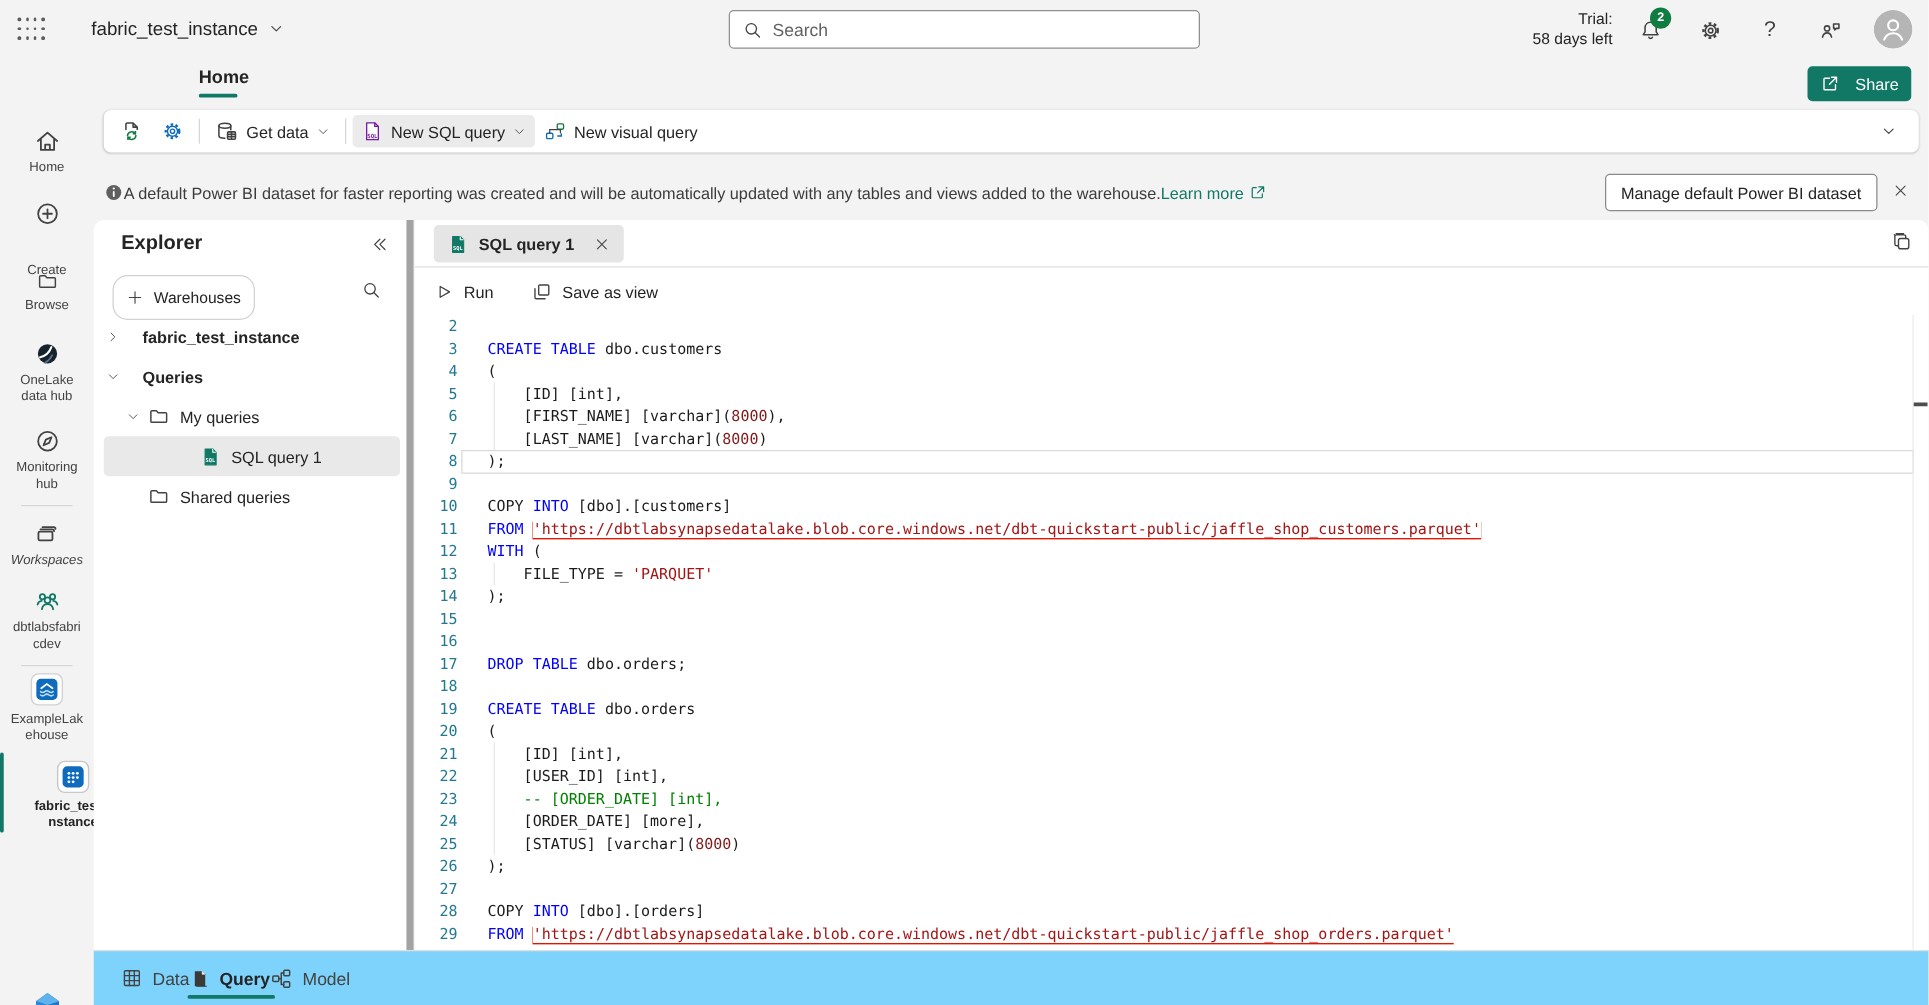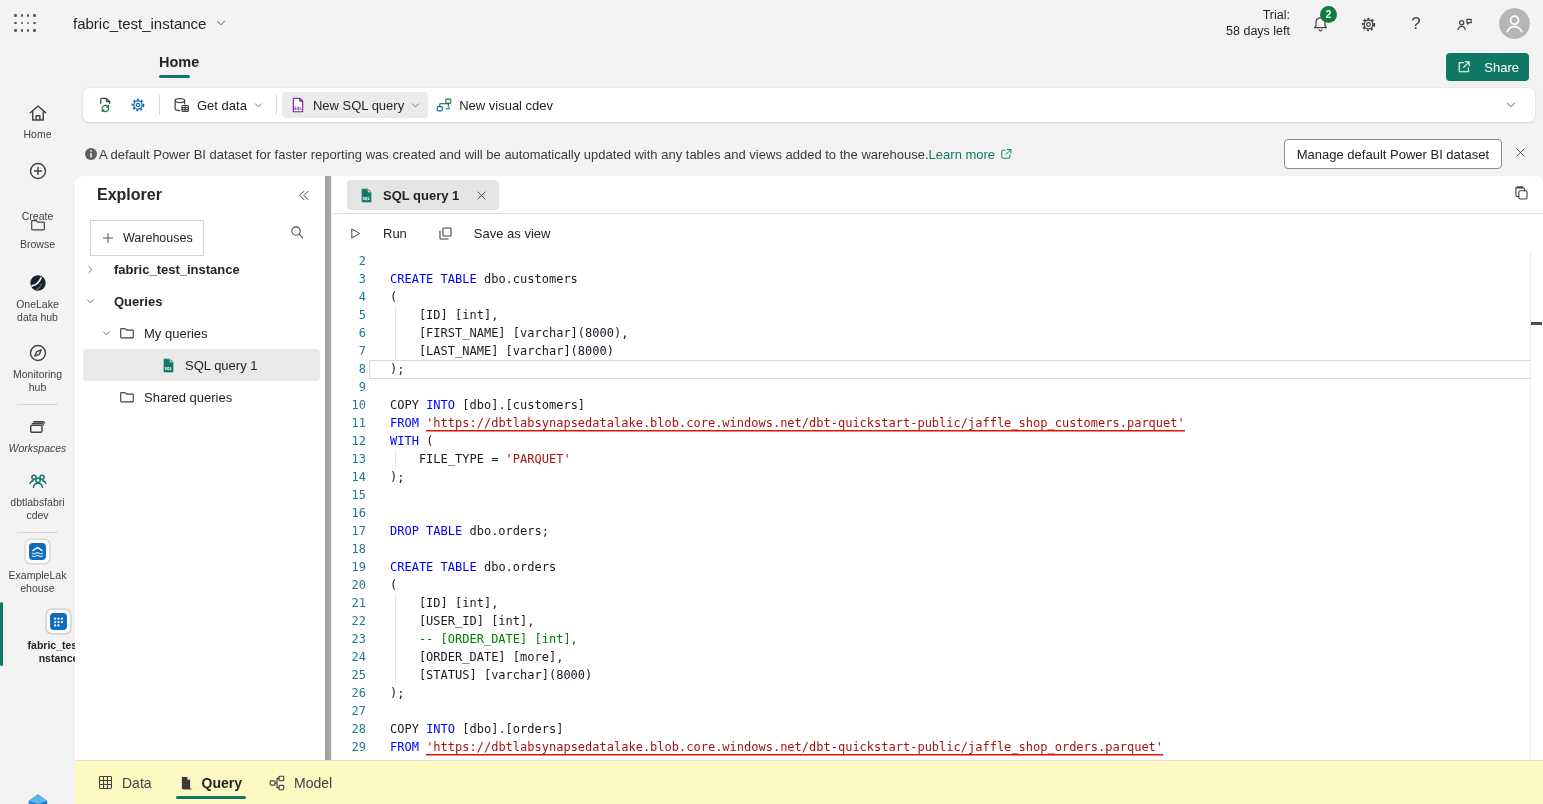--- a/index.html
+++ b/index.html
@@ -46,49 +46,49 @@
   .rail-item{position:absolute;left:0;width:75px;display:flex;flex-direction:column;align-items:center;gap:4px;cursor:pointer}
   .rail-item .lbl{font-size:10.5px;line-height:13px;color:#424242;text-align:center}
   .rail-item.sel .lbl{font-weight:700;color:#242424}
   .rail-div{position:absolute;left:17px;width:41px;height:1px;background:#d6d6d6}
   #rail-sel-bar{position:absolute;left:0;top:556px;width:3px;height:64px;background:#117865;border-radius:2px}
 
   
   #explorer{position:absolute;left:75px;top:176px;width:256px;bottom:44px;background:#fff;border-top-left-radius:8px;border-right:6px solid #a3a3a3}
   #explorer-title{position:absolute;left:22px;top:10px;font-size:16px;font-weight:700}
   #explorer-collapse{position:absolute;right:14px;top:12px;cursor:pointer;color:#424242}
-  #warehouses-btn{position:absolute;left:15px;top:44px;height:27px;border:1px solid #d1d1d1;border-radius:0;background:#fff;display:flex;align-items:center;gap:8px;padding:17px 10px;font-size:12.5px;cursor:pointer}
+  #warehouses-btn{position:absolute;left:15px;top:44px;height:27px;border:1px solid #d1d1d1;border-radius:12px;background:#fff;display:flex;align-items:center;gap:8px;padding:17px 10px;font-size:12.5px;cursor:pointer}
   #explorer-search{position:absolute;right:20px;top:48px;cursor:pointer;color:#424242}
   #explorer-tree{position:absolute;left:0;right:1px;top:77px}
   .trow{height:32px;display:flex;align-items:center;font-size:13px;cursor:pointer;position:relative}
   .trow .chev{width:12px;display:flex;justify-content:center;color:#5a5a5a}
   .trow.bold{font-weight:700}
   .trow.sel{background:#e9e9e9;border-radius:4px;margin:0 4px 0 8px}
 
   
   #qarea{position:absolute;left:332px;top:176px;right:0;bottom:44px;background:#fff;border-top-right-radius:8px}
   #tabstrip{position:absolute;left:0;right:0;top:0;height:38px;border-bottom:1px solid #e0e0e0}
   #qtab{position:absolute;left:15px;top:4px;height:30px;background:#e5e5e5;border-radius:4px;display:flex;align-items:center;gap:8px;padding:0 11px;font-size:13px;font-weight:600;cursor:pointer}
   #qtab .close{color:#424242;margin-left:8px;cursor:pointer}
   #copy-btn{position:absolute;right:13px;top:9px;cursor:pointer;color:#424242}
   #cmdbar{position:absolute;left:0;right:0;top:38px;height:38px;display:flex;align-items:center;gap:30px;padding-left:16px;font-size:13px}
-  .cmd{display:flex;align-items:center;gap:20px;cursor:pointer}
+  .cmd{display:flex;align-items:center;gap:8px;cursor:pointer}
   #editor{position:absolute;left:0;right:0;top:76px;bottom:0;overflow:hidden}
   .cline{display:flex;height:18px;line-height:18px;font-family:"DejaVu Sans Mono",monospace;font-size:12px;position:relative}
   .ln{width:34px;text-align:right;color:#237893;flex:none}
   .lc{padding-left:24px;white-space:pre;position:relative}
   .guide{position:absolute;left:29px;top:0;bottom:0;width:1px;background:#e8e8e8}
-  .tk-kw{color:#0000ff}.tk-pl{color:#1b1b1b}.tk-num{color:#0f172a}.tk-cm{color:#008000}
+  .tk-kw{color:#0000ff}.tk-pl{color:#1b1b1b}.tk-num{color:#7f1d1d}.tk-cm{color:#008000}
   .tk-str{color:#a31515}.tk-stru{color:#a31515;box-shadow:0 1.5px 0 #e51400}
   .cline.cur::after{content:"";position:absolute;left:37px;right:12px;top:0;bottom:-1px;border:1px solid #d9d9d9;pointer-events:none}
   #editor-vline{position:absolute;right:12px;top:0;bottom:0;width:1px;background:#ececec}
   #overview-mark{position:absolute;right:1px;top:70px;width:11px;height:3px;background:#4d4d4d}
 
   
-  #bottombar{position:absolute;left:75px;right:0;bottom:0;height:44px;background:#fef9c3;border-top:1px solid #e0e0e0;display:flex;align-items:center;gap:26px;padding-left:22px}
+  #bottombar{position:absolute;left:75px;right:0;bottom:0;height:44px;background:#7dd3fc;border-top:1px solid #e0e0e0;display:flex;align-items:center;padding-left:22px}
   .btab{display:flex;align-items:center;gap:8px;font-size:14px;color:#424242;cursor:pointer;position:relative;height:100%;}
   .btab.active{font-weight:700;color:#242424}
   .btab.active::after{content:"";position:absolute;left:-2px;right:-4px;bottom:5px;height:3px;background:#117865;border-radius:2px}
 </style>
 </head>
 <body>
 
 <div id="app">
 
   <div id="topbar">
@@ -107,20 +107,29 @@
         <i></i>
     </div>
     <div id="ws-title">
       <span>fabric_test_instance</span>
       <span class="ic">
           <svg width="14" height="14" viewBox="0 0 20 20">
             <path d="M5 7.5l5 5 5-5" stroke="#424242" fill="none" stroke-width="1.3" stroke-linecap="round" stroke-linejoin="round"></path>
           </svg>
         </span>
     </div>
+    <div id="search-box">
+      <span class="ic">
+          <svg width="16" height="16" viewBox="0 0 20 20">
+            <circle cx="8.8" cy="8.8" r="5.2" stroke="#424242" fill="none" stroke-width="1.3" stroke-linecap="round" stroke-linejoin="round"></circle>
+            <path d="M12.8 12.8L17 17" stroke="#424242" fill="none" stroke-width="1.3" stroke-linecap="round" stroke-linejoin="round"></path>
+          </svg>
+        </span>
+      <input placeholder="Search" style="">
+    </div>
     <div id="trial">
       <div>Trial:</div>
       <div>58 days left</div>
     </div>
     <div class="tb-btn" style="left:1307px">
         <span class="ic">
           <svg width="19" height="19" viewBox="0 0 20 20">
             <path d="M10 3c2.9 0 4.7 2.1 4.7 4.8v3.3l1.5 2.3H3.8l1.5-2.3V7.8C5.3 5.1 7.1 3 10 3z" stroke="#424242" fill="none" stroke-width="1.3" stroke-linecap="round" stroke-linejoin="round"></path>
             <path d="M8.5 15.6a1.6 1.6 0 0 0 3 0" stroke="#424242" fill="none" stroke-width="1.3" stroke-linecap="round" stroke-linejoin="round"></path>
           </svg>
@@ -225,21 +234,21 @@
     </div>
     <div class="rb-btn">
       <span class="ic">
           <svg width="18" height="18" viewBox="0 0 20 20">
             <rect x="2.5" y="11.8" width="5.6" height="4.7" rx="1" fill="none" stroke="#0f6cbd" stroke-width="1.2"></rect>
             <rect x="12" y="3.5" width="5.6" height="4.7" rx="1" fill="none" stroke="#107c41" stroke-width="1.2"></rect>
             <path d="M5.3 11.8V8.6h9.5M14.8 8.2v3.6" fill="none" stroke="#424242" stroke-width="1.1"></path>
             <path d="M12 14.2h3.6v-2.4" fill="none" stroke="#0f6cbd" stroke-width="1.2"></path>
           </svg>
         </span>
-      <span>New visual cdev</span>
+      <span>New visual query</span>
     </div>
     <div class="rb-btn" id="ribbon-collapse">
         <span class="ic">
           <svg width="14" height="14" viewBox="0 0 20 20">
             <path d="M5 7.5l5 5 5-5" stroke="#424242" fill="none" stroke-width="1.3" stroke-linecap="round" stroke-linejoin="round"></path>
           </svg>
         </span>
       </div>
   </div>
 

